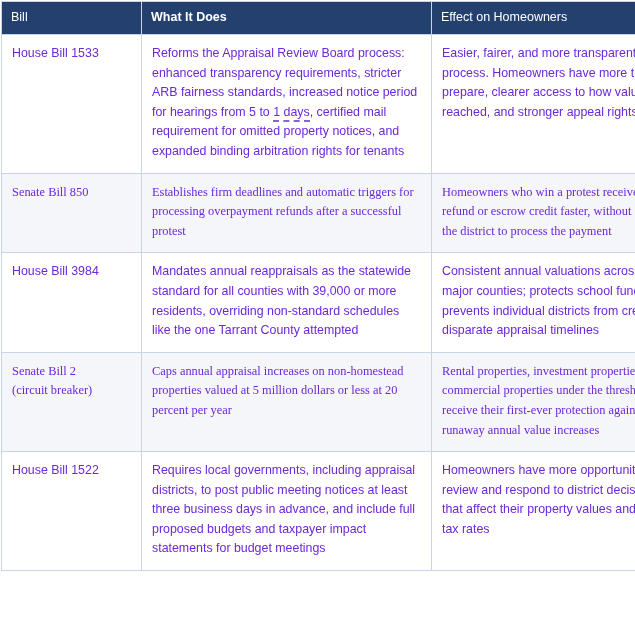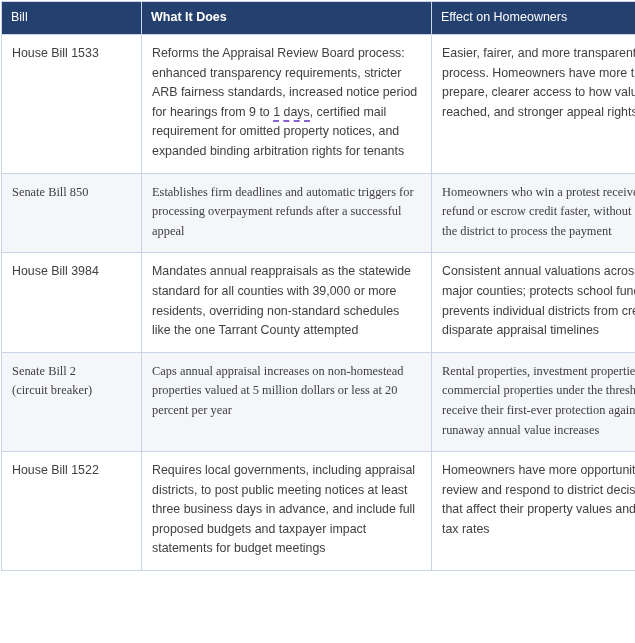--- a/index.html
+++ b/index.html
@@ -52,21 +52,21 @@
   }
   thead th:last-child {
     border-right: 1px solid #23406e;
   }
 
   
   tbody td {
     font-size: 12.4px;
     line-height: 1.58;
     padding: 9px 10px 11px 10px;
-    color: #404040;
+    color: #6d28d9;
   }
 
   tbody tr.row-alt td {
     background: #f4f6fa;
     font-family: Liberation Serif, serif;
   }
   tbody tr.row-plain td {
     background: #ffffff;
   }
 
@@ -93,27 +93,27 @@
       <tr>
         <th class="col-bill">Bill</th>
         <th class="col-what">What It Does</th>
         <th class="col-effect">Effect on Homeowners</th>
       </tr>
     </thead>
     <tbody>
 
       <tr class="row-plain">
         <td class="cell-bill">House Bill 1533</td>
-        <td class="cell-what"><span>Reforms the Appraisal Review Board process: enhanced transparency requirements, stricter ARB fairness standards, increased notice period for hearings from 9 to </span><span class="annot-underline">1 days</span><span>, certified mail requirement for omitted property notices, and expanded binding arbitration rights for tenants</span></td>
+        <td class="cell-what"><span>Reforms the Appraisal Review Board process: enhanced transparency requirements, stricter ARB fairness standards, increased notice period for hearings from 5 to </span><span class="annot-underline">1 days</span><span>, certified mail requirement for omitted property notices, and expanded binding arbitration rights for tenants</span></td>
         <td class="cell-effect">Easier, fairer, and more transparent protest process. Homeowners have more time to prepare, clearer access to how values were reached, and stronger appeal rights</td>
       </tr>
 
       <tr class="row-alt">
         <td class="cell-bill">Senate Bill 850</td>
-        <td class="cell-what">Establishes firm deadlines and automatic triggers for processing overpayment refunds after a successful appeal</td>
+        <td class="cell-what">Establishes firm deadlines and automatic triggers for processing overpayment refunds after a successful protest</td>
         <td class="cell-effect">Homeowners who win a protest receive their refund or escrow credit faster, without chasing the district to process the payment</td>
       </tr>
 
       <tr class="row-plain">
         <td class="cell-bill">House Bill 3984</td>
         <td class="cell-what">Mandates annual reappraisals as the statewide standard for all counties with 39,000 or more residents, overriding non-standard schedules like the one Tarrant County attempted</td>
         <td class="cell-effect">Consistent annual valuations across all major counties; protects school funding and prevents individual districts from creating disparate appraisal timelines</td>
       </tr>
 
       <tr class="row-alt">

